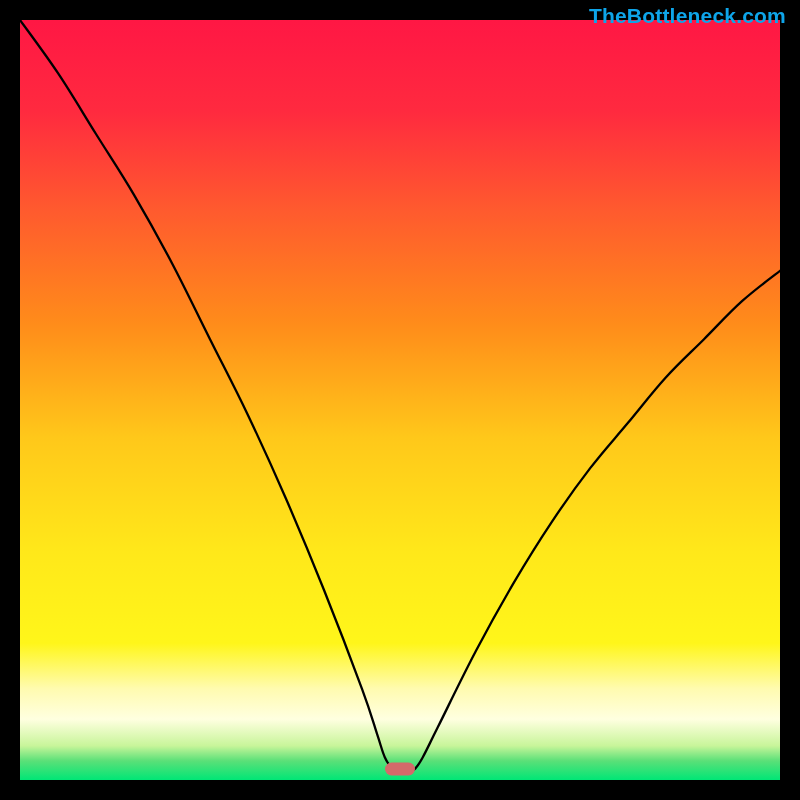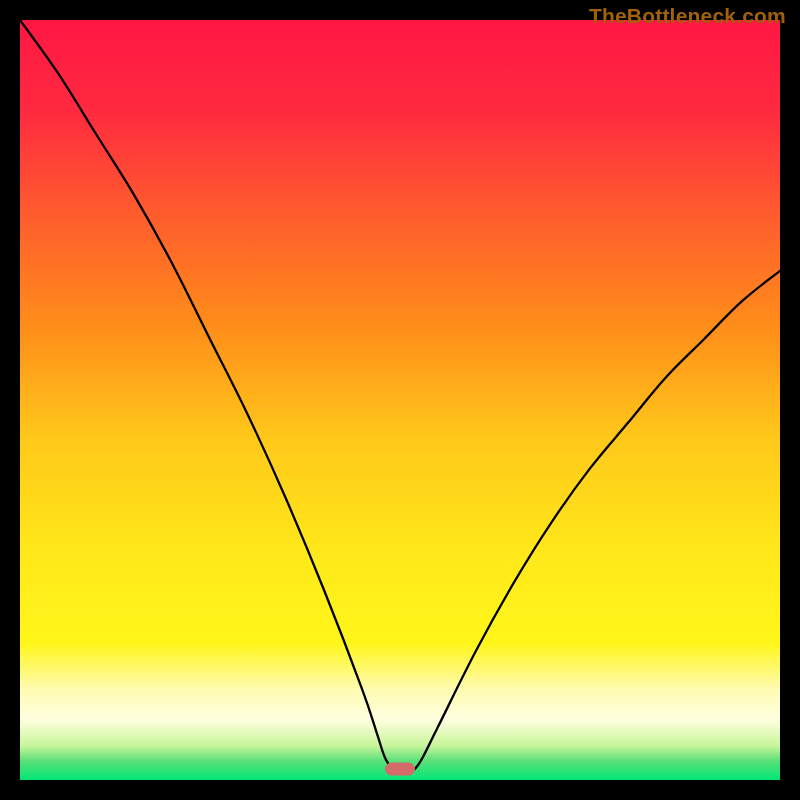--- a/index.html
+++ b/index.html
@@ -14,21 +14,21 @@
   .frame {
     position: relative;
     width: 800px;
     height: 800px;
     background: #000;
   }
   .watermark {
     position: absolute;
     top: 4px;
     right: 14px;
-    color: #a16207;
+    color: #0ea5e9;
     font-size: 21px;
     font-weight: 600;
     letter-spacing: 0.2px;
     z-index: 3;
   }
   .plot-area {
     position: absolute;
     left: 20px;
     top: 20px;
     width: 760px;

